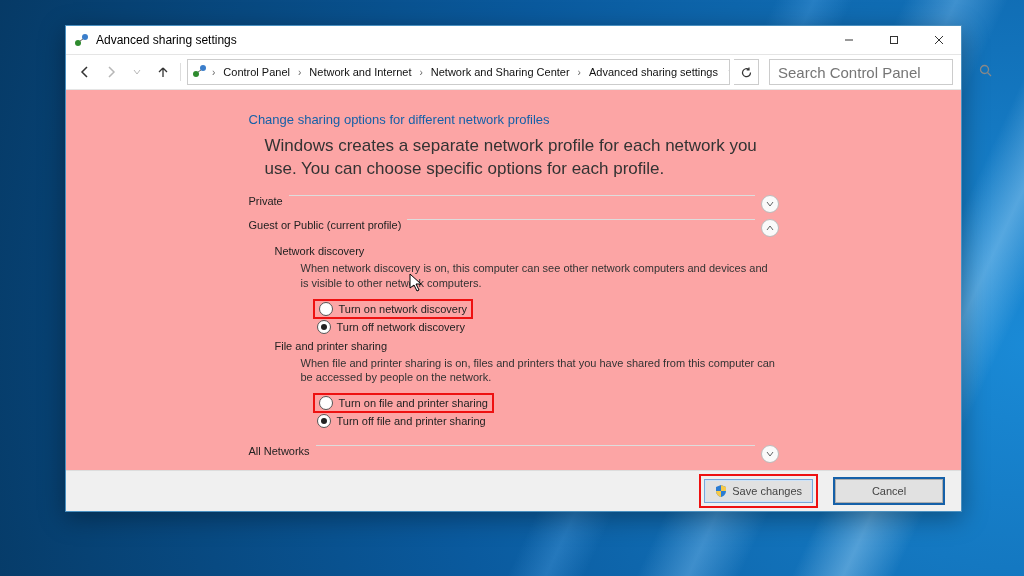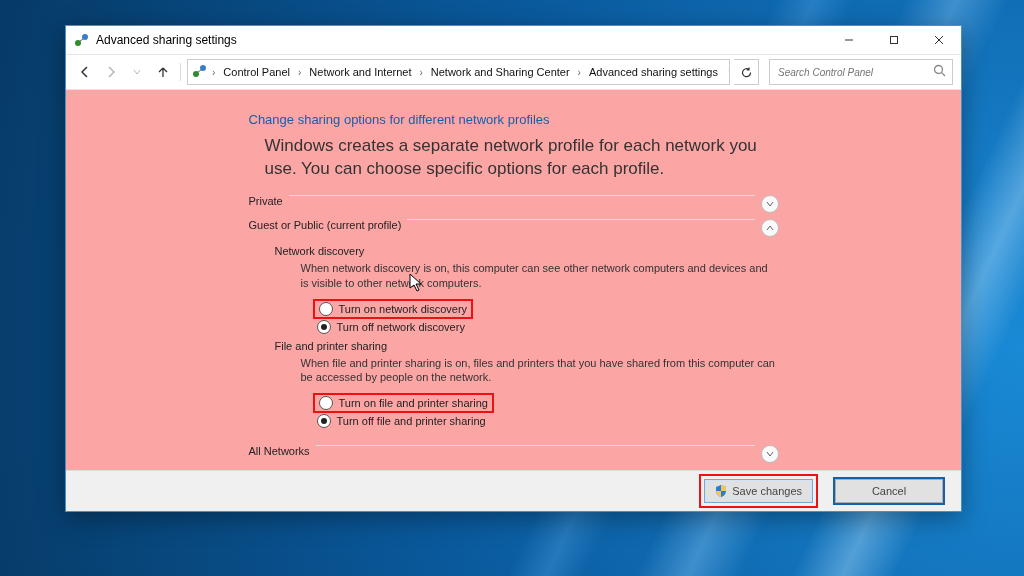--- a/index.html
+++ b/index.html
@@ -27,21 +27,21 @@
   .navrow{height:34px;display:flex;align-items:center;padding:0 8px;gap:4px;border-bottom:1px solid #e5e5e5;background:#fff;}
   .navbtn{width:22px;height:22px;display:flex;align-items:center;justify-content:center;border-radius:2px;}
   .navbtn.disabled{opacity:.35}
   .sep{width:1px;height:18px;background:#ddd;margin:0 2px}
   .breadcrumb{flex:1;height:24px;border:1px solid #ccc;display:flex;align-items:center;padding:0 4px;gap:2px;font-size:11px;color:#111;overflow:hidden}
   .breadcrumb .chev{color:#666;padding:0 2px;font-size:10px}
   .breadcrumb .seg{padding:2px 4px;white-space:nowrap}
   .breadcrumb .drop{margin-left:auto;color:#555;padding:0 4px}
   .refreshbtn{width:24px;height:24px;border:1px solid #ccc;border-left:none;display:flex;align-items:center;justify-content:center;color:#333}
   .searchbox{width:170px;height:24px;border:1px solid #ccc;margin-left:6px;display:flex;align-items:center;padding:0 6px;color:#777;font-style:normal}
-  .searchbox input{border:none;outline:none;flex:1;font-size:10px;color:#777;font-style:italic;background:transparent}
+  .searchbox input{border:none;outline:none;flex:1;font-size:15px;color:#777;background:transparent}
   
   .content{flex:1;overflow:auto;background:#fca5a5;position:relative}
   .inner{margin:22px auto 0 auto;width:530px;}
   .page-title{color:#1560a8;font-size:13px;font-weight:400;margin:0 0 8px 0}
   .page-sub{color:#333;font-size:17px;line-height:1.35;margin:0 0 14px 16px}
   .section{margin:6px 0 2px 0}
   .section-head{display:flex;align-items:flex-start;gap:6px;font-size:11px;color:#222}
   .section-head .label{white-space:nowrap}
   .section-head .rule{flex:1;height:1px;background:#ddd}
   .chevcircle{width:16px;height:16px;border:1px solid #bbb;border-radius:50%;display:flex;align-items:center;justify-content:center;color:#666;font-size:9px;line-height:1;background:#fafafa}

